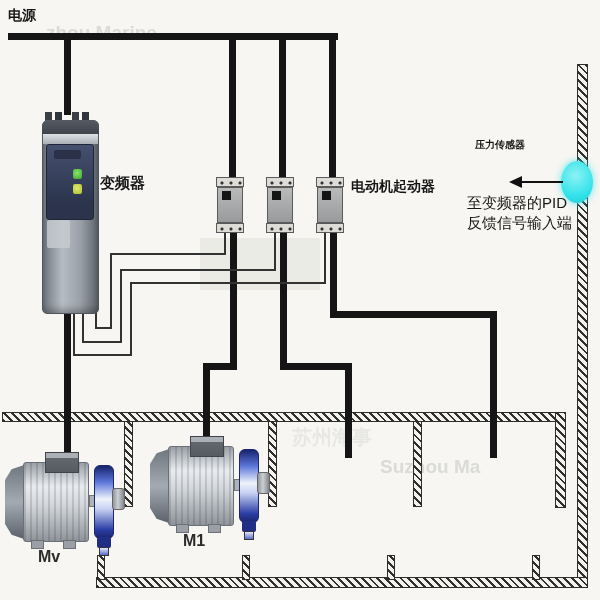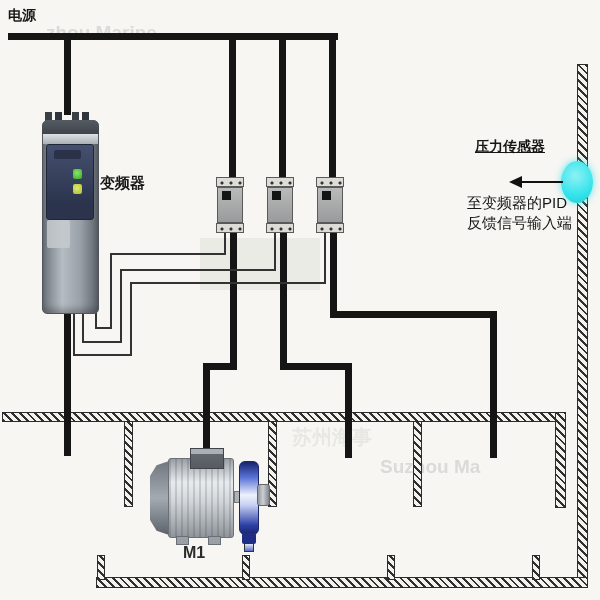--- a/index.html
+++ b/index.html
@@ -165,22 +165,35 @@
     <div class="s-strip s-bot"></div>
   </div>
   <div class="starter" style="left:316px;top:177px;">
     <div class="s-strip s-top"></div>
     <div class="s-body">
         <div class="s-chip"></div>
       </div>
     <div class="s-strip s-bot"></div>
   </div>
 
-
-  <div class="motor" style="left:150px;top:448px;">
+  <div class="motor" style="left:5px;top:452px;">
+    <div class="m-endcap"></div>
+    <div class="m-body"></div>
+    <div class="m-box"></div>
+    <div class="m-foot" style="left:26px;"></div>
+    <div class="m-foot" style="left:58px;"></div>
+    <div class="m-shaft"></div>
+    <div class="m-disc"></div>
+    <div class="m-outlet"></div>
+    <div class="m-stub"></div>
+    <div class="m-fit"></div>
+    <div class="m-label">Mv</div>
+  </div>
+
+  <div class="motor" style="left:150px;top:436px;">
     <div class="m-endcap"></div>
     <div class="m-body"></div>
     <div class="m-box"></div>
     <div class="m-foot" style="left:26px;"></div>
     <div class="m-foot" style="left:58px;"></div>
     <div class="m-shaft"></div>
     <div class="m-disc"></div>
     <div class="m-outlet"></div>
     <div class="m-stub"></div>
     <div class="m-fit"></div>
@@ -188,17 +201,18 @@
   </div>
 
 
 
   <div class="sensor"></div>
   <div class="arrow-line"></div>
   <div class="arrow-head"></div>
 
   <div class="lbl" style="left:8px;top:7px;font-size:14px;">电源</div>
   <div class="lbl" style="left:100px;top:174px;font-size:15px;">变频器</div>
-  <div class="lbl" style="left:475px;top:138px;font-size:14px;text-decoration:underline;">压力传感器</div>
+  <div class="lbl" style="left:351px;top:178px;font-size:14px;">电动机起动器</div>
+  <div class="lbl" style="left:475px;top:138px;font-size:10px;">压力传感器</div>
   <div class="lbl" style="left:467px;top:214px;font-size:15px;font-weight:500;">反馈信号输入端</div>
   <div class="lbl" style="left:467px;top:194px;font-size:15px;font-weight:500;">至变频器的PID</div>
 
 </div>
 
 </body></html>

